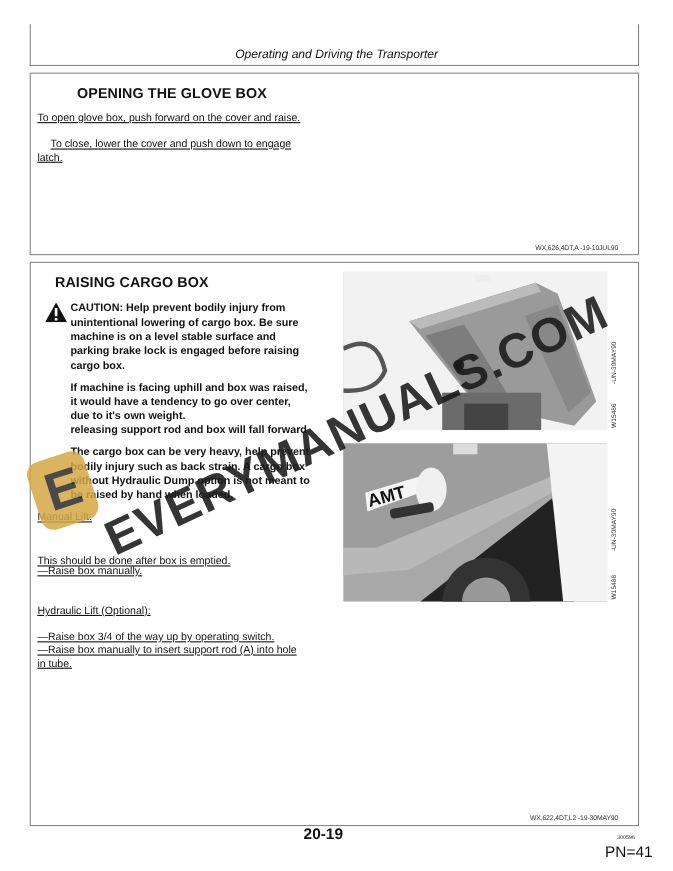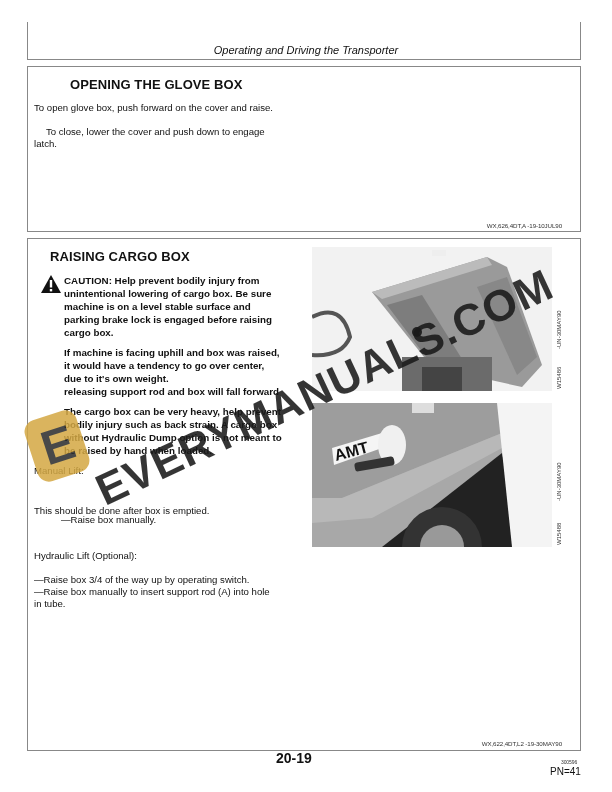--- a/index.html
+++ b/index.html
@@ -5,21 +5,21 @@
   html, body { margin:0; padding:0; }
   body { width:612px; height:792px; background:#ffffff; position:relative; overflow:hidden;
          font-family:"Liberation Sans", sans-serif; color:#111; }
   .abs { position:absolute; }
   .hdr-box { left:27px; top:22px; width:552px; height:37px;
              border-left:1px solid #888; border-right:1px solid #888; border-bottom:1px solid #888; }
   .hdr-title { left:0; right:0; top:44px; text-align:center; font-style:italic; font-size:11px; }
   .box1 { left:27px; top:66px; width:552px; height:164px; border:1px solid #888; }
   .box2 { left:27px; top:238px; width:552px; height:511px; border:1px solid #888; }
   .h2 { font-weight:bold; font-size:13px; letter-spacing:0.1px; }
-  .p { font-size:9.6px; line-height:12px; }
+  .p { font-size:9.6px; line-height:12px;text-decoration:underline; }
   .caution { font-weight:bold; font-size:9.8px; line-height:13px; }
   .ref { font-size:6.2px; color:#333; letter-spacing:-0.1px; }
   .vref { font-size:6px; color:#333; transform:rotate(-90deg); transform-origin:left top; white-space:nowrap; }
   .photo { background:#ddd; overflow:hidden; }
   .pagenum { font-weight:bold; font-size:14px; }
   .wm { color:#1a1a1a; font-weight:bold; font-size:44px; letter-spacing:1px;
         transform:rotate(-25deg); transform-origin:left top; white-space:nowrap; opacity:0.88; }
 </style>
 </head>
 <body>
@@ -61,21 +61,21 @@
 
   <div class="abs caution" style="left:36px;top:166px;">
     <div>The cargo box can be very heavy, help prevent</div>
     <div>bodily injury such as back strain. A cargo box</div>
     <div>without Hydraulic Dump option is not meant to</div>
     <div>be raised by hand when loaded.</div>
   </div>
 
   <div class="abs p" style="left:6px;top:226px;">Manual Lift:</div>
   <div class="abs p" style="left:6px;top:251px;margin-top:15px;">This should be done after box is emptied.</div>
-  <div class="abs p" style="left:6px;top:275px;margin-left:27px;">
+  <div class="abs p" style="left:6px;top:275px;">
     <div>—Raise box manually.</div>
   </div>
 
   <div class="abs p" style="left:6px;top:311px;">Hydraulic Lift (Optional):</div>
   <div class="abs p" style="left:6px;top:335px;">
     <div>—Raise box 3/4 of the way up by operating switch.</div>
     <div>—Raise box manually to insert support rod (A) into hole</div>
     <div>in tube.</div>
   </div>
 
@@ -118,13 +118,13 @@
   <div class="abs ref" style="right:18px;top:501px;">WX,622,4DT,L2   -19-30MAY90</div>
 </div>
 
 <div class="abs" style="left:30px;top:414px;width:54px;height:64px;border-radius:12px;background:#d4a843;opacity:0.85;transform:rotate(-18deg);">
   <div style="position:absolute;left:12px;top:4px;font-weight:bold;font-size:48px;color:#2a2a2a;font-family:'Liberation Sans',sans-serif;">E</div>
 </div>
 <div class="abs wm" style="left:88px;top:470px;">EVERYMANUALS.COM</div>
 
 <div class="abs pagenum" style="left:276px;top:750px;">20-19</div>
 <div class="abs ref" style="left:561px;top:759px;font-size:5px;">300596</div>
-<div class="abs" style="left:550px;top:766px;font-size:10px;">PN=41</div>
+<div class="abs" style="left:550px;top:766px;font-size:14px;">PN=41</div>
 
 </body></html>

